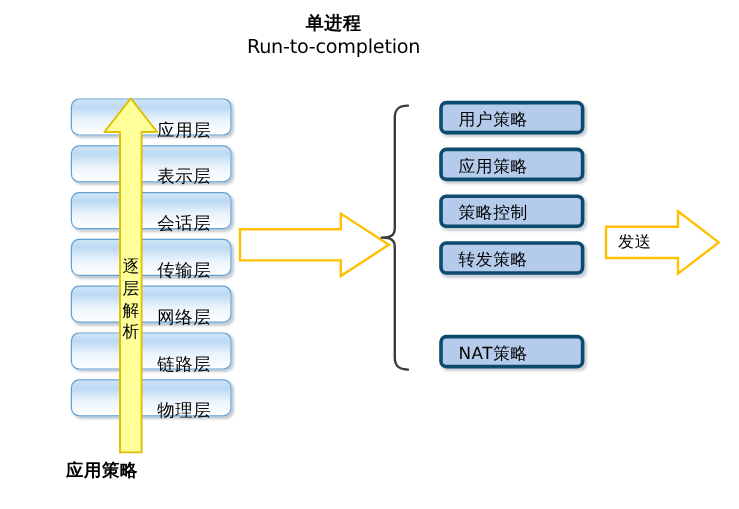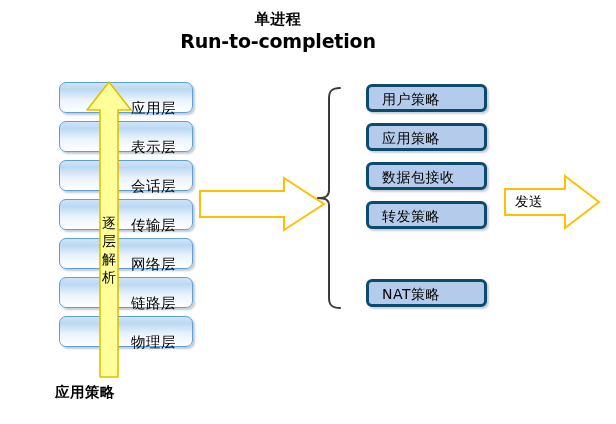--- a/index.html
+++ b/index.html
@@ -32,22 +32,22 @@
     width: 200px;
     text-align: center;
     line-height: 1.28;
   }
   .title-line1 {
     font-size: 15px;
     font-weight: bold;
     letter-spacing: 0.5px;
   }
   .title-line2 {
-    font-size: 19px;
-    font-weight: bold;
+    font-size: 16px;
+    font-weight: normal;
     letter-spacing: -0.2px;
   }
 
   
   .layer-stack {
     position: absolute;
     left: 59px;
     top: 82px;
     width: 138px;
     height: 262px;
@@ -232,21 +232,21 @@
   </div>
 
   <div class="policy-stack">
     <div class="policy-box" style="top:0px">
       <span class="policy-label">用户策略</span>
     </div>
     <div class="policy-box" style="top:39px">
       <span class="policy-label">应用策略</span>
     </div>
     <div class="policy-box" style="top:78px">
-      <span class="policy-label">数据包接收</span>
+      <span class="policy-label">策略控制</span>
     </div>
     <div class="policy-box" style="top:117px">
       <span class="policy-label">转发策略</span>
     </div>
     <div class="policy-box" style="top:195px">
       <span class="policy-label">NAT策略</span>
     </div>
   </div>
 
   <div class="h-arrow" id="arrow-send">

